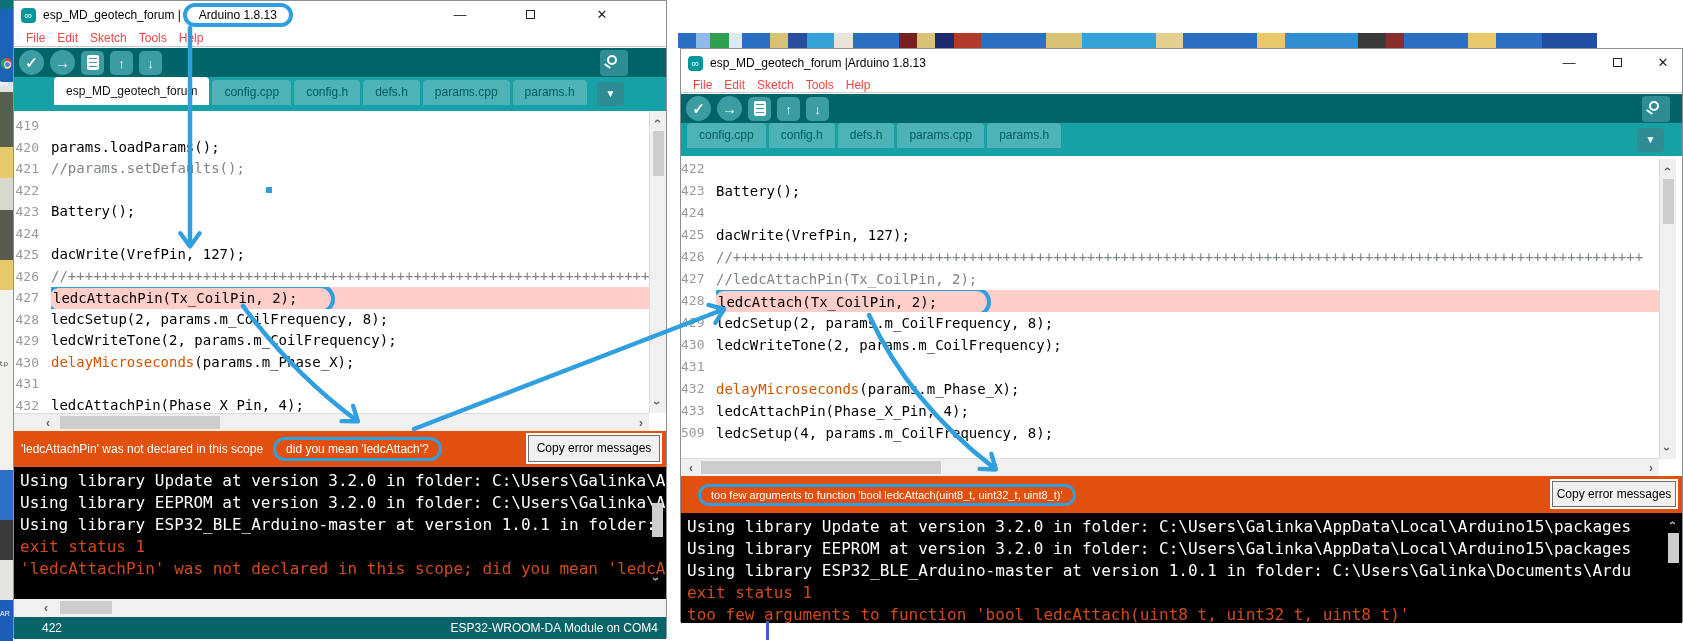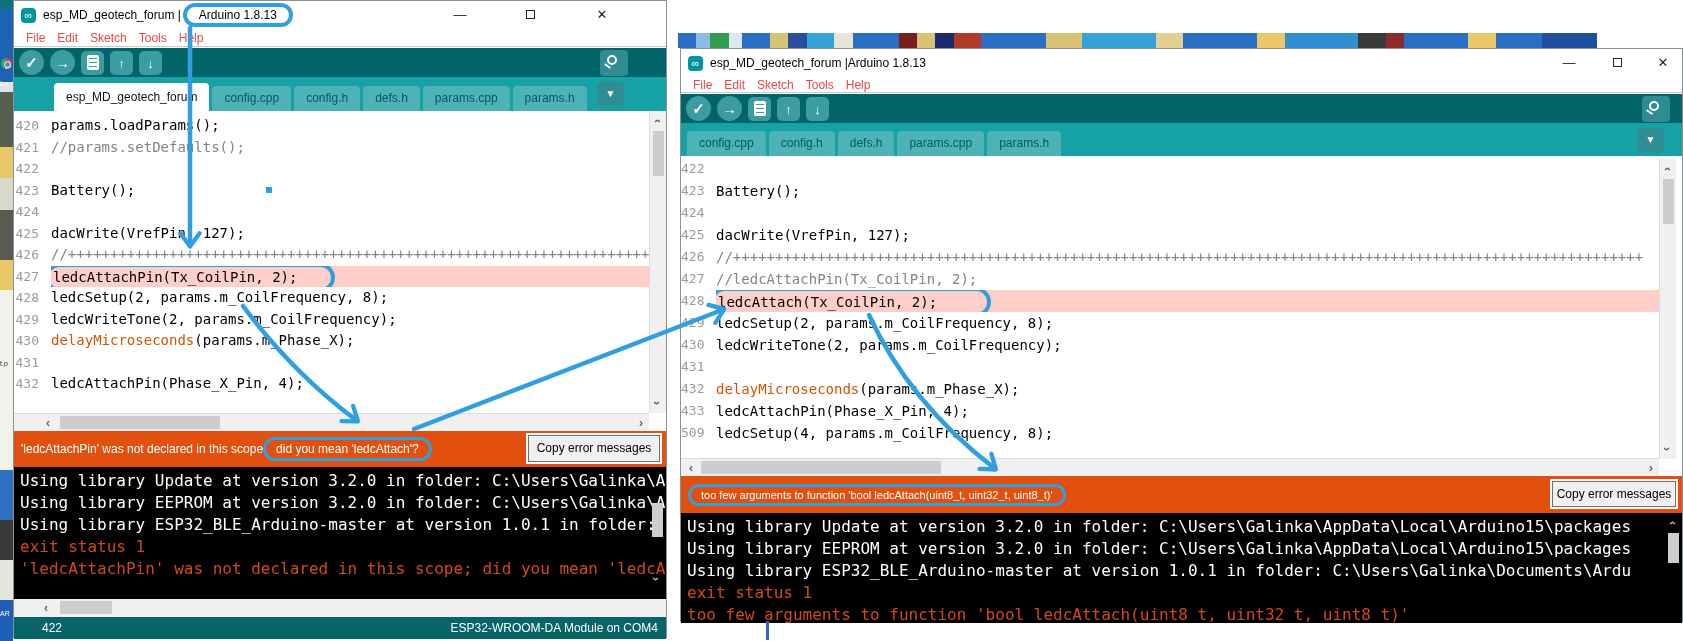--- a/index.html
+++ b/index.html
@@ -37,21 +37,21 @@
   .menu-item { font-size:12px; color:#ef4444; padding:0 6px; }
   .toolbar { position:absolute; left:0; right:0; background:#006468; display:flex; align-items:center; padding-left:5px; gap:6px; }
   .tbtn { width:25px; height:25px; border-radius:50%; background:#3b9ca1; color:#fff; text-align:center;
     line-height:25px; font-size:15px; font-weight:bold; flex:0 0 auto; }
   .tbtn.sq { border-radius:5px; width:23px; height:24px; font-size:13px; }
   .doc-ic { width:12px; height:15px; background:#fff; border-radius:2px; margin:4px auto 0;
     background-image:repeating-linear-gradient(#3b9ca1 0 1px, transparent 1px 4px); background-size:8px 10px; background-position:2px 3px; background-repeat:no-repeat; background-color:#fff; }
   .serial-btn { position:absolute; width:28px; height:26px; border-radius:4px; background:#2e8d92; }
   .mag { position:absolute; left:7px; top:5px; width:10px; height:10px; border:2px solid #fff; border-radius:50%; }
   .mag::after { content:""; position:absolute; left:-5px; top:8px; width:7px; height:2px; background:#fff; transform:rotate(35deg); }
-  .tabbar { position:absolute; left:0; right:0; background:#16a1a6; display:flex; align-items:flex-end; }
+  .tabbar { position:absolute; left:0; right:0; background:#16a1a6; display:flex; align-items:flex-start; }
   .tab { height:25px; line-height:25px; padding:0 12px; font-size:12px; color:#015b60; background:#4db3b6;
     border-radius:4px 4px 0 0; margin-right:3px; white-space:nowrap; }
   .tab.active { background:#fff; color:#111; height:28px; line-height:28px; }
   .tab-dd { position:absolute; width:27px; height:24px; background:#2e8d92; border-radius:4px; color:#fff;
     text-align:center; font-size:10px; line-height:24px; }
 
   
   .editor { position:absolute; left:0; right:0; background:#fff; overflow:hidden; }
   .code-rows { position:absolute; left:0; top:0; right:17px; }
   .code-row { display:flex; font-family:"DejaVu Sans Mono", monospace; font-size:14px; color:#000; white-space:pre; }
@@ -78,21 +78,21 @@
   .console-line.err { color:#d2491a; }
   .console-scroll { position:absolute; left:0; right:0; height:18px; background:#f0f0f0; }
   .statusbar { position:absolute; left:0; right:0; height:22px; background:#076468; color:#fff; font-size:12px;
     display:flex; align-items:center; }
 
   
   .anno-ring { border:4px solid #2f9fe0; border-radius:15px; }
   .ring-title { padding:1px 12px; margin-left:2px; }
   .ring-code-l { display:inline-block; padding:0 34px 0 4px; margin:-3px 0 -3px -6px; }
   .ring-code-r { display:inline-block; padding:0 50px 0 4px; margin:-3px 0 -3px -6px; }
-  .ring-err { padding:2px 10px; margin-left:0; border-width:3.5px; }
+  .ring-err { padding:2px 10px; margin-left:10px; border-width:3.5px; }
   .anno-layer { position:absolute; left:0; top:0; width:1683px; height:641px; z-index:60; pointer-events:none; }
 </style>
 </head>
 <body>
 
 <div class="canvas">
 
   <div class="desk-strip">
     <div class="blk" style="top:0;height:9px;background:#0e7276"></div>
     <div class="blk" style="top:9px;height:73px;background:#1a63b5"></div>
@@ -152,20 +152,21 @@
           <div class="tab">config.h</div>
           <div class="tab">defs.h</div>
           <div class="tab">params.cpp</div>
           <div class="tab">params.h</div>
         </div>
       <div class="tab-dd" style="right:42px;top:5px">▼</div>
     </div>
 
     <div class="editor" style="top:110px;height:320px">
       <div class="code-rows" style="top:4px">
+          <div class="code-row" style="height: 21.5px; line-height: 21.5px;"><span class="lnum" style="width: 37px; padding-right: 12px;">419</span><span class="ltext"></span></div>
           <div class="code-row" style="height: 21.5px; line-height: 21.5px;"><span class="lnum" style="width: 37px; padding-right: 12px;">420</span><span class="ltext"><span>params.loadParams();</span></span></div>
           <div class="code-row" style="height: 21.5px; line-height: 21.5px;"><span class="lnum" style="width: 37px; padding-right: 12px;">421</span><span class="ltext"><span class="comment">//params.setDefaults();</span></span></div>
           <div class="code-row" style="height: 21.5px; line-height: 21.5px;"><span class="lnum" style="width: 37px; padding-right: 12px;">422</span><span class="ltext"></span></div>
           <div class="code-row" style="height: 21.5px; line-height: 21.5px;"><span class="lnum" style="width: 37px; padding-right: 12px;">423</span><span class="ltext"><span>Battery();</span></span></div>
           <div class="code-row" style="height: 21.5px; line-height: 21.5px;"><span class="lnum" style="width: 37px; padding-right: 12px;">424</span><span class="ltext"></span></div>
           <div class="code-row" style="height: 21.5px; line-height: 21.5px;"><span class="lnum" style="width: 37px; padding-right: 12px;">425</span><span class="ltext"><span>dacWrite(VrefPin, 127);</span></span></div>
           <div class="code-row" style="height: 21.5px; line-height: 21.5px;"><span class="lnum" style="width: 37px; padding-right: 12px;">426</span><span class="ltext"><span class="comment">//++++++++++++++++++++++++++++++++++++++++++++++++++++++++++++++++++++++++++++</span></span></div>
           <div class="code-row err-row" style="height: 21.5px; line-height: 21.5px;"><span class="lnum" style="width: 37px; padding-right: 12px;">427</span><span class="ltext"><span class="anno-ring ring-code-l"><span>ledcAttachPin(Tx_CoilPin, 2);</span></span></span></div>
           <div class="code-row" style="height: 21.5px; line-height: 21.5px;"><span class="lnum" style="width: 37px; padding-right: 12px;">428</span><span class="ltext"><span>ledcSetup(2, params.m_CoilFrequency, 8);</span></span></div>
           <div class="code-row" style="height: 21.5px; line-height: 21.5px;"><span class="lnum" style="width: 37px; padding-right: 12px;">429</span><span class="ltext"><span>ledcWriteTone(2, params.m_CoilFrequency);</span></span></div>

